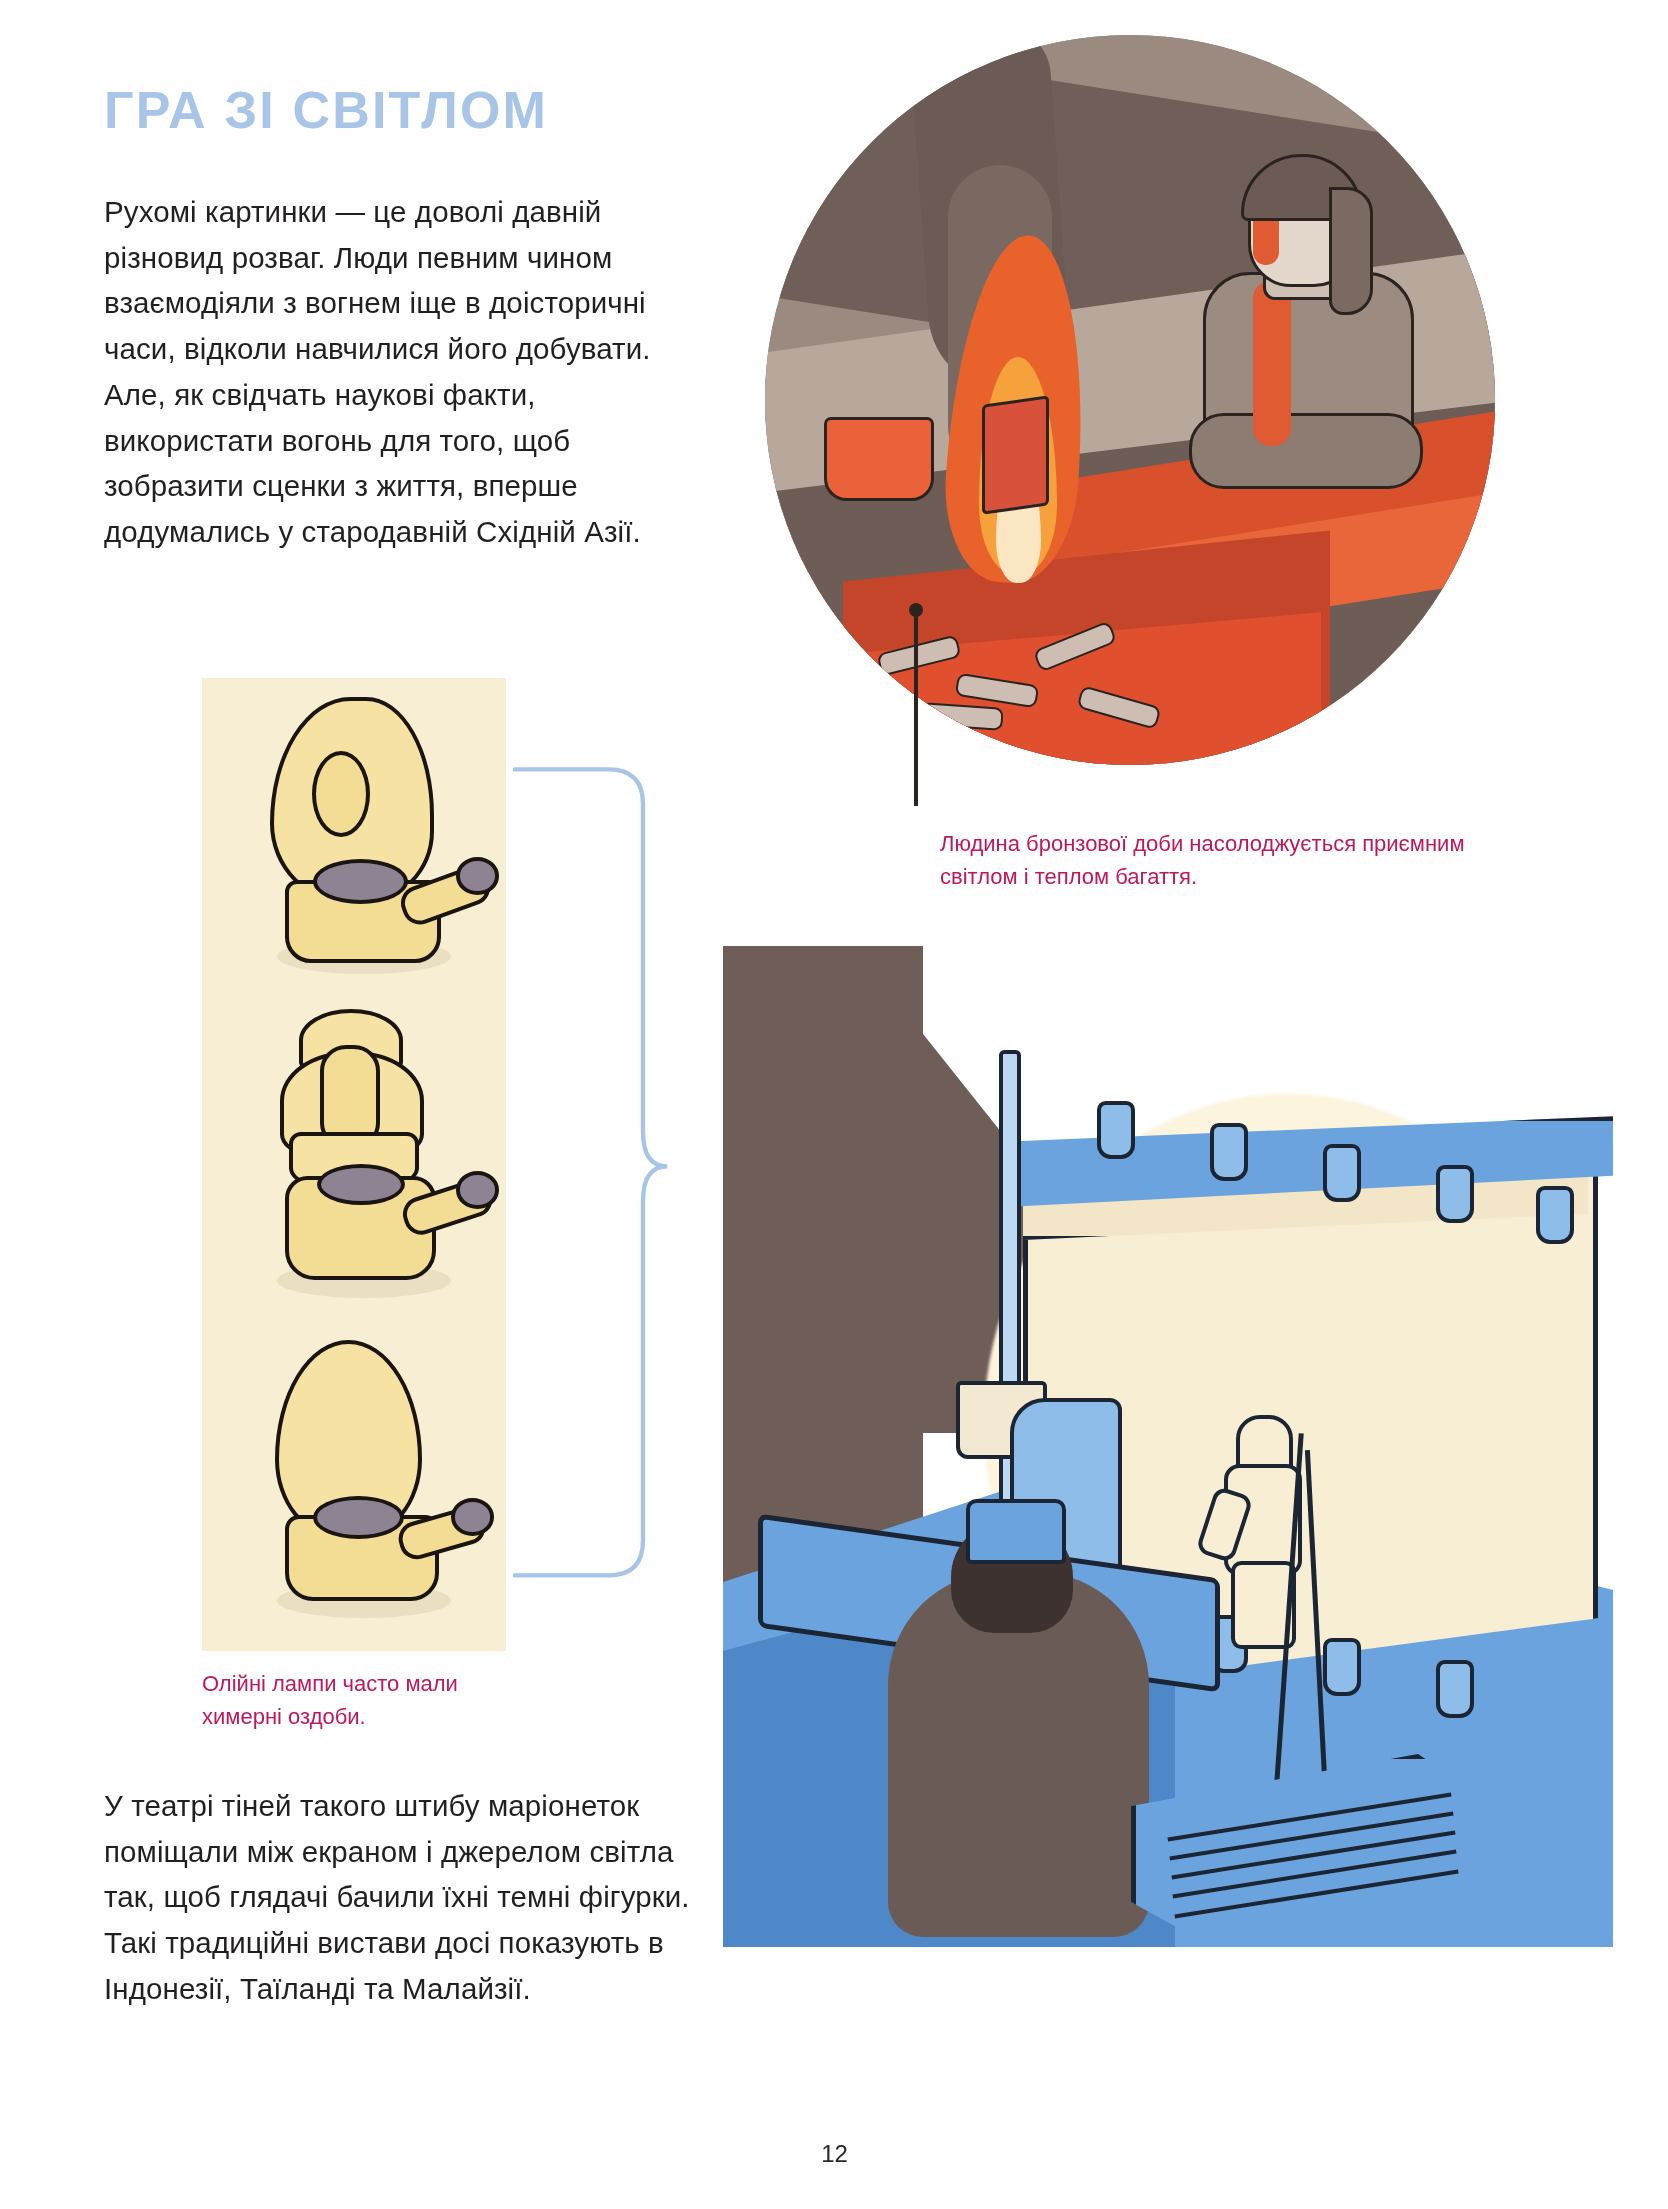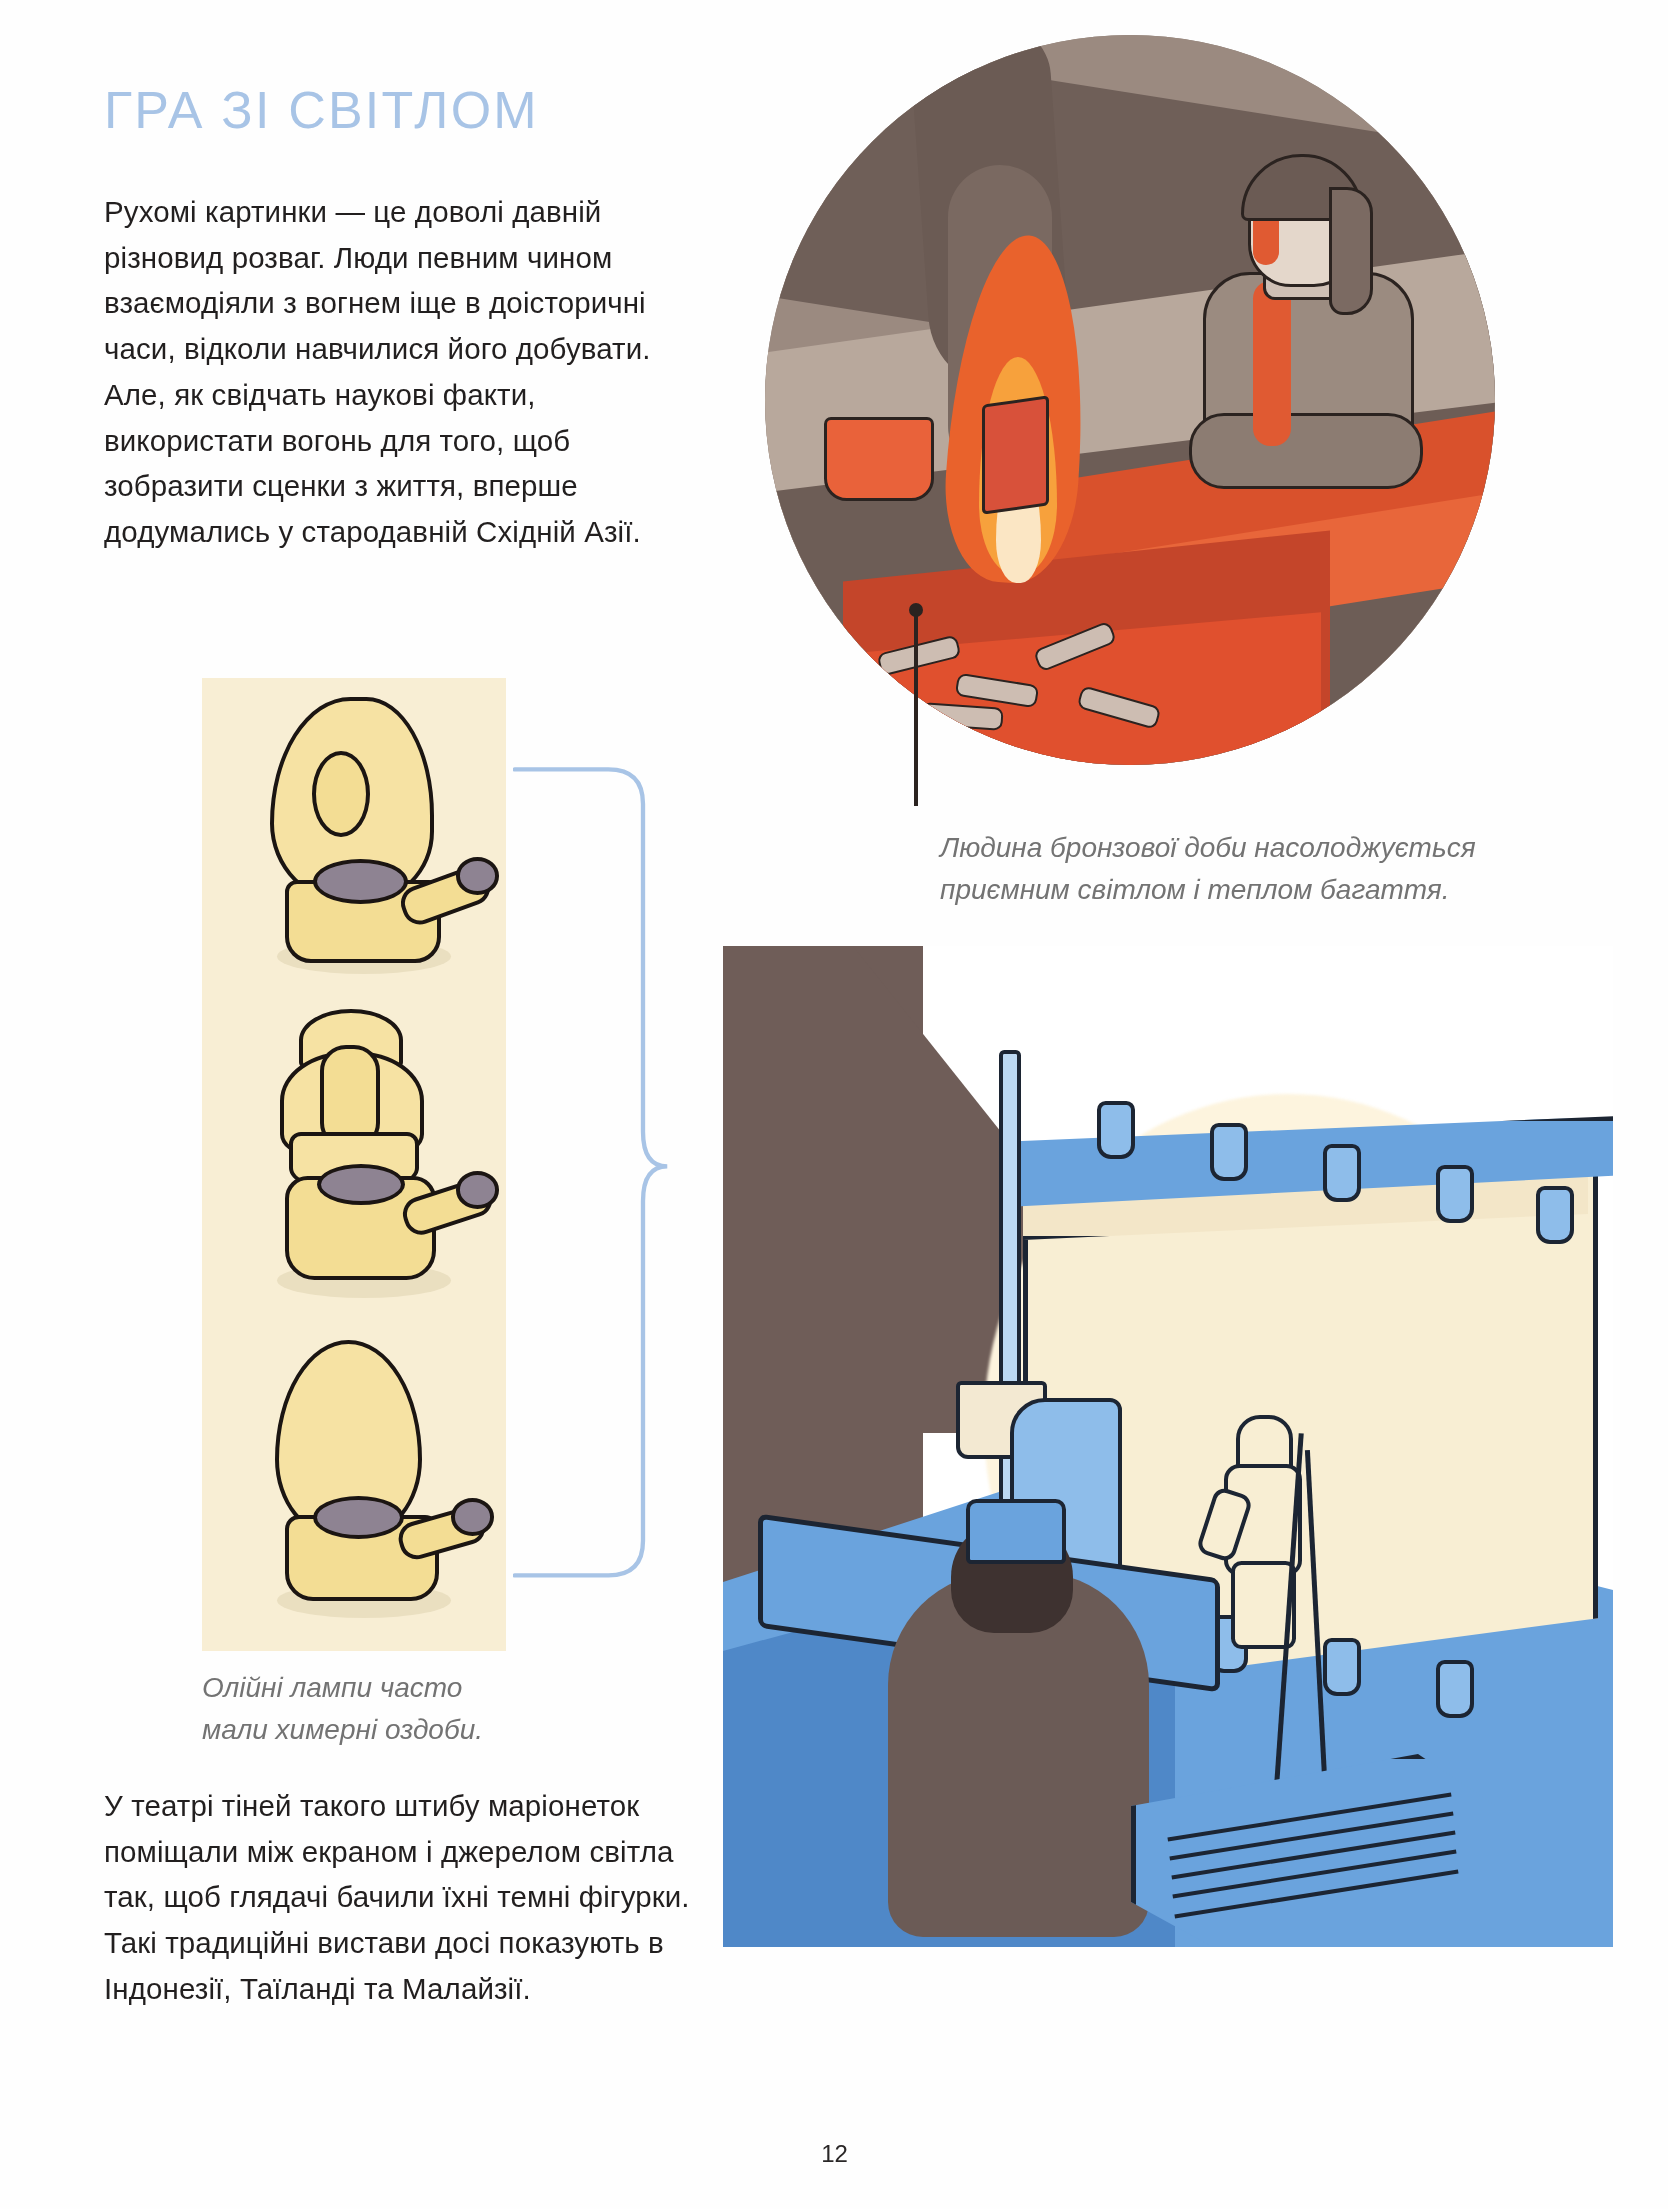--- a/index.html
+++ b/index.html
@@ -20,21 +20,21 @@
     overflow: hidden;
   }
 
   
   .headline {
     position: absolute;
     left: 104px;
     top: 83px;
     width: 660px;
     font-size: 52px;
-    font-weight: 400;
+    font-weight: 700;
     letter-spacing: 2.2px;
     line-height: 1.05;
     color: #a8c4e6;
   }
 
   
   .bodytext {
     position: absolute;
     font-size: 29.5px;
     line-height: 1.55;
@@ -49,24 +49,23 @@
   }
   #closing-paragraph {
     left: 104px;
     top: 1783px;
     width: 600px;
   }
 
   
   .caption {
     position: absolute;
-    font-style: italic;
-    font-size: 28px;
+    font-size: 22px;
     line-height: 1.5;
-    color: #737373;
+    color: #be185d;
     font-weight: 500;
   }
   #fire-caption {
     left: 940px;
     top: 827px;
     width: 556px;
   }
   #lamp-caption {
     left: 202px;
     top: 1667px;

